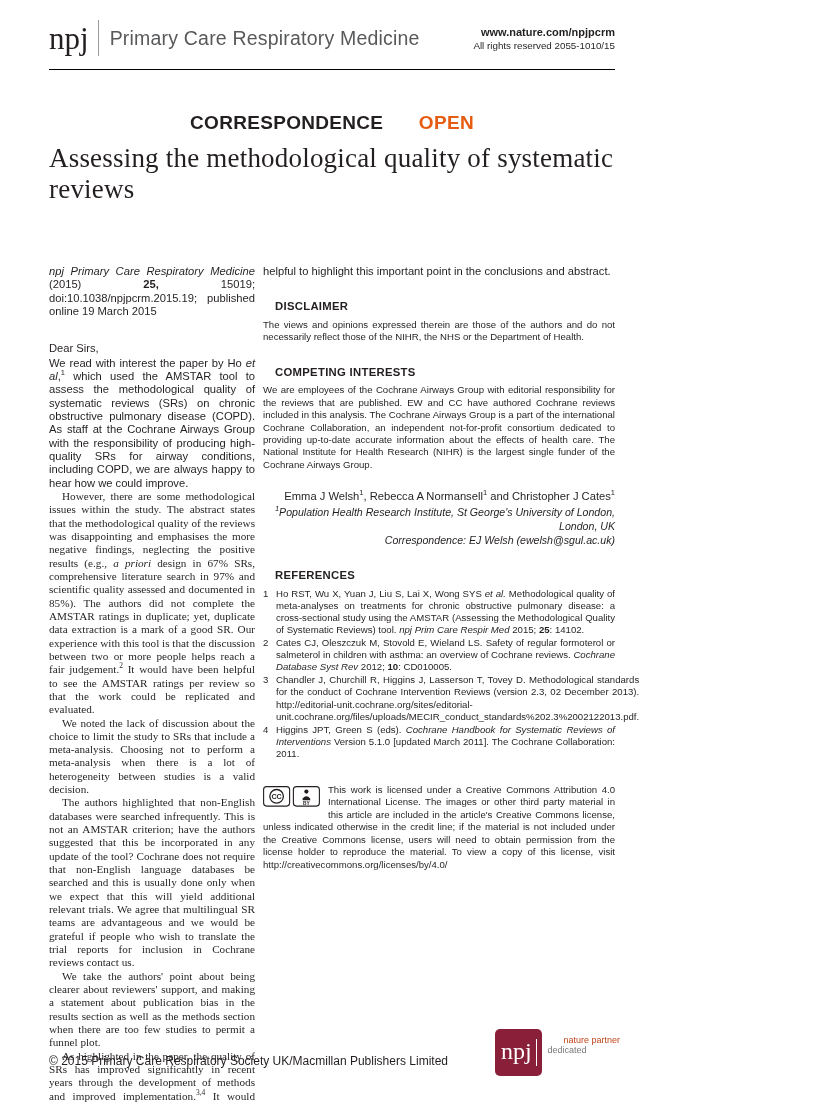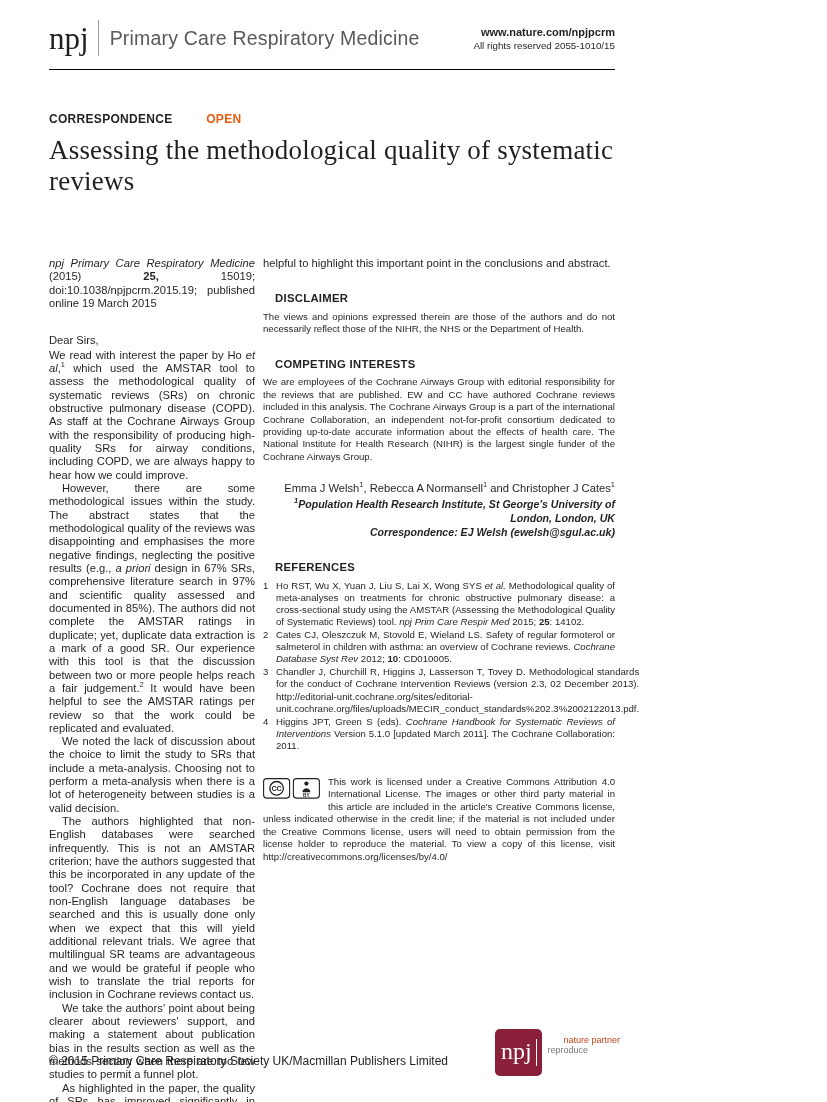--- a/index.html
+++ b/index.html
@@ -19,39 +19,39 @@
   .logo-npj { font-family: "Liberation Serif", serif; font-size: 31px; color: #231f20; line-height: 1; padding-right: 9px; }
   .logo-bar { width: 1px; height: 36px; background: #9b9b9b; }
   .logo-journal { font-size: 19.5px; color: #58595b; padding-left: 11px; letter-spacing: 0.2px; }
   .mast-right { text-align: right; padding-top: 6px; }
   .mast-url { font-size: 11px; font-weight: bold; }
   .mast-rights { font-size: 9.8px; margin-top: 2px; }
   .rule { border-top: 1.3px solid #000; margin-top: 13px; }
 
   
   .article-head { margin-top: 42px; }
-  .kicker { font-size: 12px; font-weight: bold; letter-spacing: 0.3px; }
+  .kicker { font-size: 19px; font-weight: bold; letter-spacing: 0.3px; text-align: center; }
   .kicker .open { color: #e55c12; margin-left: 30px; }
   h1.title { font-family: "Liberation Serif", serif; font-size: 27px; font-weight: normal; margin: 9px 0 0 0; letter-spacing: 0.2px; }
 
   
   .columns { display: flex; gap: 8px; margin-top: 60px; }
   .col { width: 352px; font-size: 11.2px; line-height: 1.19; text-align: justify; }
   .col p { margin: 0; }
   sup { font-size: 7.5px; line-height: 0; vertical-align: super; }
   .citation { margin-bottom: 24px !important; }
   .salutation { margin-bottom: 1px !important; }
-  p.indent { text-indent: 13px; }
+  p.indent { text-indent: 13px; font-family: Liberation Serif, serif; }
 
   h2.sec { font-size: 11.3px; font-weight: bold; letter-spacing: 0.3px; margin: 22px 0 5px 12px; text-align: left; }
   .small { font-size: 9.6px; line-height: 1.3; }
 
   .authors { margin-top: 18px; text-align: right; }
   .authors .names { font-size: 11.2px; line-height: 1.35; }
-  .authors .affil, .authors .corr { font-size: 10.6px; font-style: italic; line-height: 1.35; font-weight: bold; }
+  .authors .affil, .authors .corr { font-size: 10.6px; font-style: italic; line-height: 1.35; }
 
   ol.refs { list-style: none; margin: 2px 0 0 0; padding: 0; }
   ol.refs li { display: flex; font-size: 9.6px; line-height: 1.26; margin-bottom: 1px; }
   .refnum { flex: 0 0 13px; }
   .reftext { flex: 1; text-align: justify; }
 
   .license { margin-top: 24px; }
   .license svg { float: left; margin: 2px 8px 2px 0; }
 
   
@@ -157,18 +157,18 @@
   </div>
 
   <footer>
     <div class="copyright">© 2015 Primary Care Respiratory Society UK/Macmillan Publishers Limited</div>
     <div class="npj-footer-logo">
       <div class="npj-box">
         <span>npj</span>
       </div>
       <div class="partner">
         <div class="p1">nature partner</div>
-        <div class="p2">reproduce</div>
+        <div class="p2">dedicated</div>
       </div>
     </div>
   </footer>
 
 </div>
 
 </body></html>

